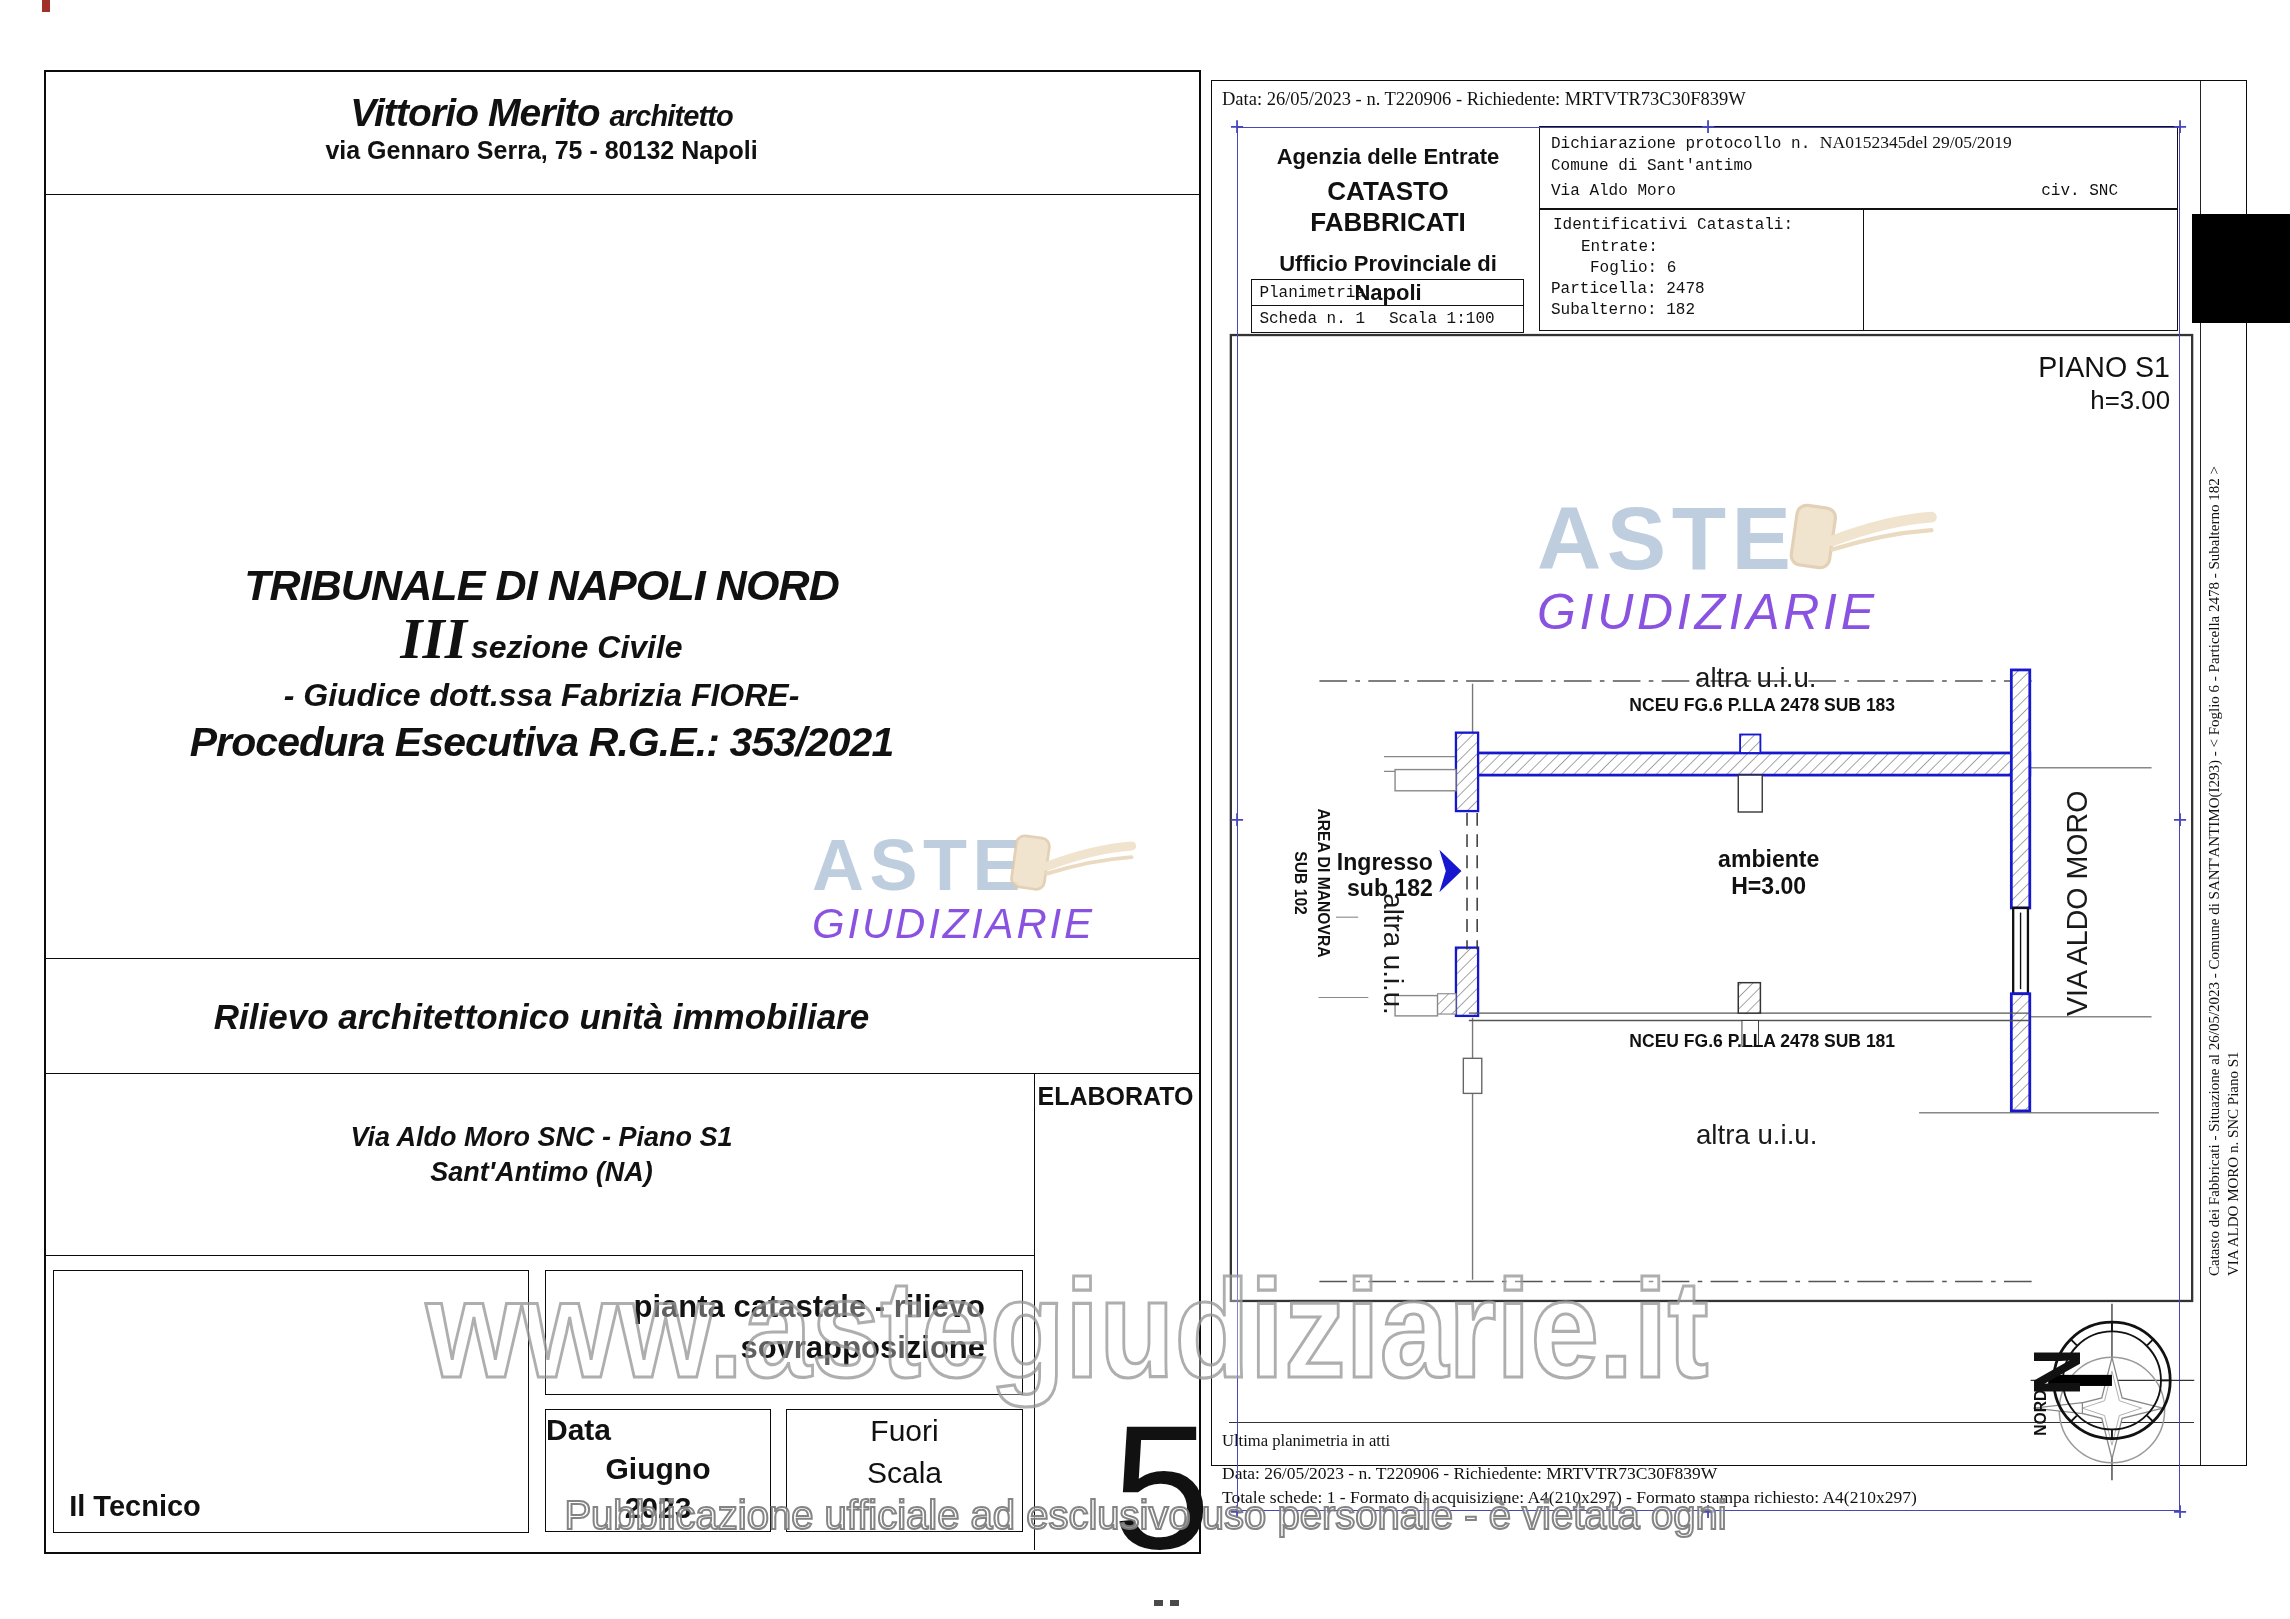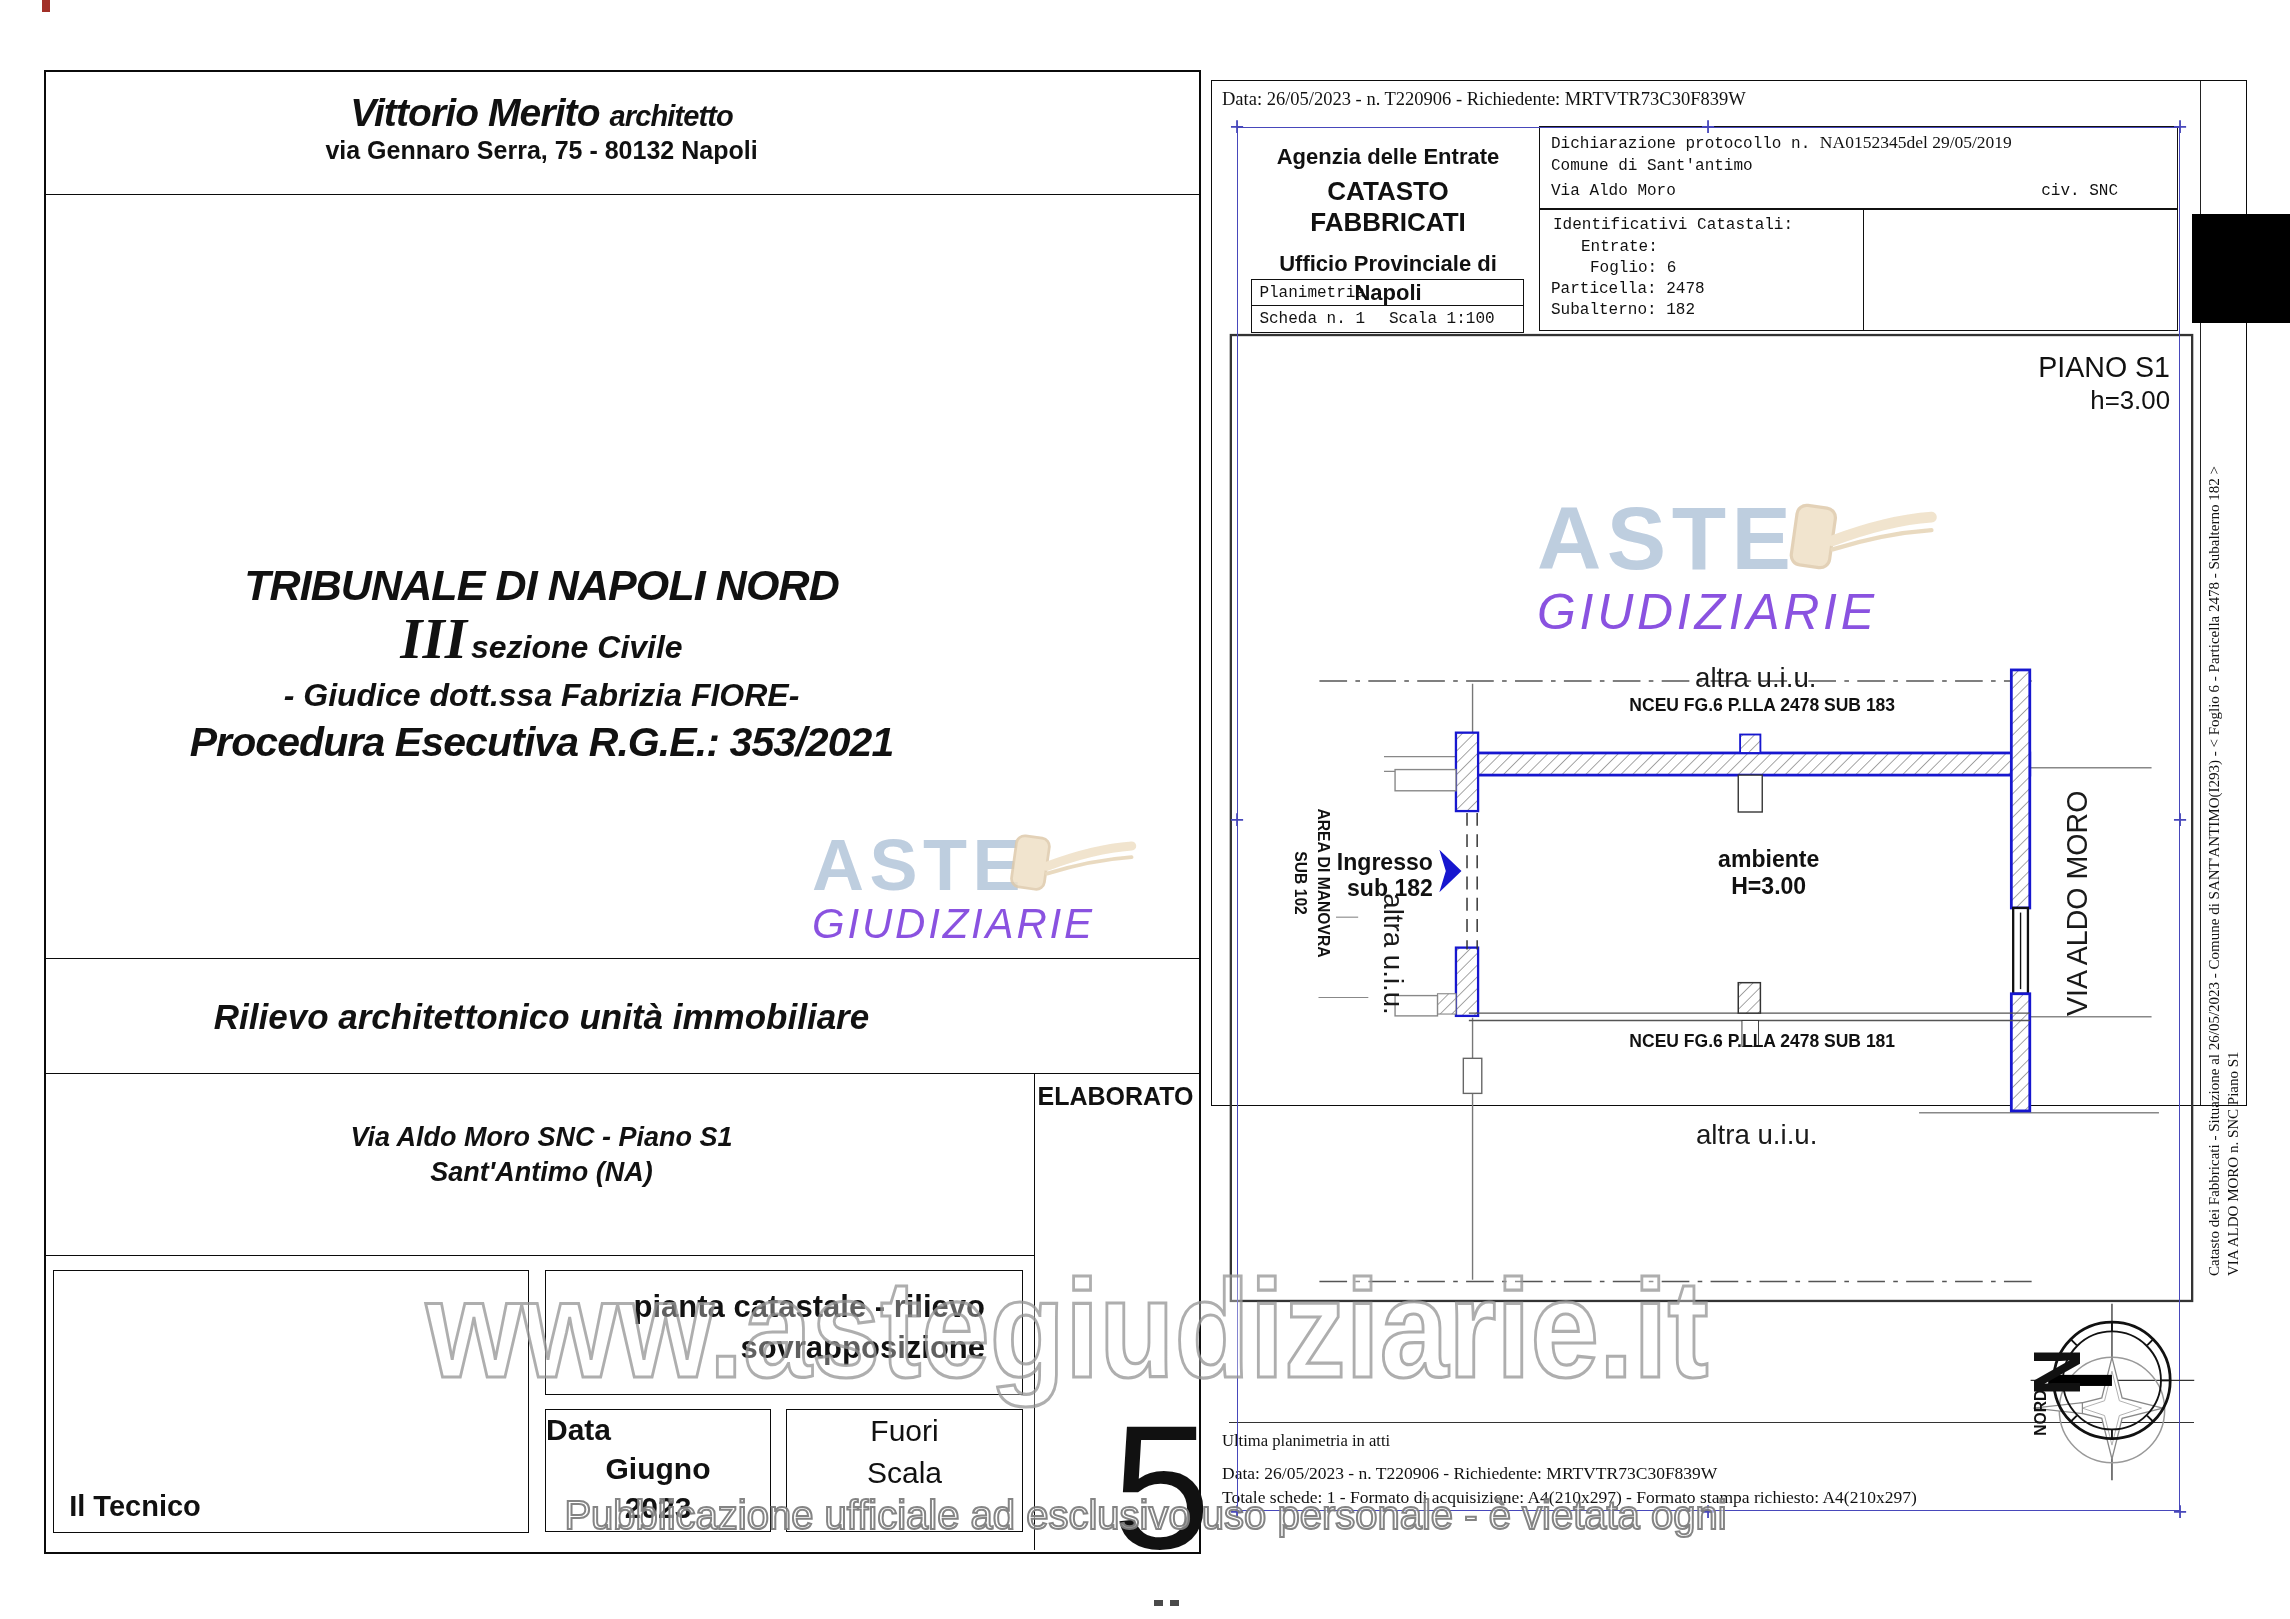--- a/index.html
+++ b/index.html
@@ -32,21 +32,21 @@
   .date-label{text-align:left;padding-right:3.7px;}
   .date-center{text-align:center;}
   .scale-box{position:absolute;left:740px;top:1337px;width:237px;height:123px;border:1.8px solid #0b0b0b;box-sizing:border-box;
              text-align:center;font-size:30px;font-weight:500;line-height:42px;}
   .elaborato-label{position:absolute;left:988px;top:1010px;width:163px;text-align:center;font-size:25px;font-weight:700;}
   .elaborato-number{position:absolute;left:1051px;top:1327px;width:129px;text-align:center;font-size:177px;font-weight:500;line-height:1;}
   .tiny-marks{position:absolute;left:1154px;top:1600px;display:flex;gap:6.5px;}
   .tiny-marks i{display:block;width:9.2px;height:5.5px;background:#4a4a4a;}
 
   
-  .right-panel{position:absolute;left:1211px;top:80px;width:1036px;height:1026px;border:1.8px solid #0b0b0b;box-sizing:border-box;background:#fff;}
+  .right-panel{position:absolute;left:1211px;top:80px;width:1036px;height:1386px;border:1.8px solid #0b0b0b;box-sizing:border-box;background:#fff;}
   .serif{font-family:"Liberation Serif",serif;}
   .mono{font-family:"Liberation Mono",monospace;}
   .request-line{position:absolute;left:10px;top:8.3px;font-size:18.5px;}
   .rp-vline{position:absolute;left:988px;top:0;bottom:0;border-left:1.8px solid #222;}
   .agency-block{position:absolute;left:56px;top:63px;width:240px;text-align:center;font-weight:700;}
   .agency-l1{font-size:22px;}
   .agency-l2{font-size:26px;margin-top:5.5px;}
   .agency-l3{font-size:22px;margin-top:13px;}
   .agency-l4{font-size:22px;margin-top:3.7px;}
   .decl-box{position:absolute;left:327px;top:45px;width:639px;height:83px;border:1.8px solid #111;box-sizing:border-box;font-size:16px;}

